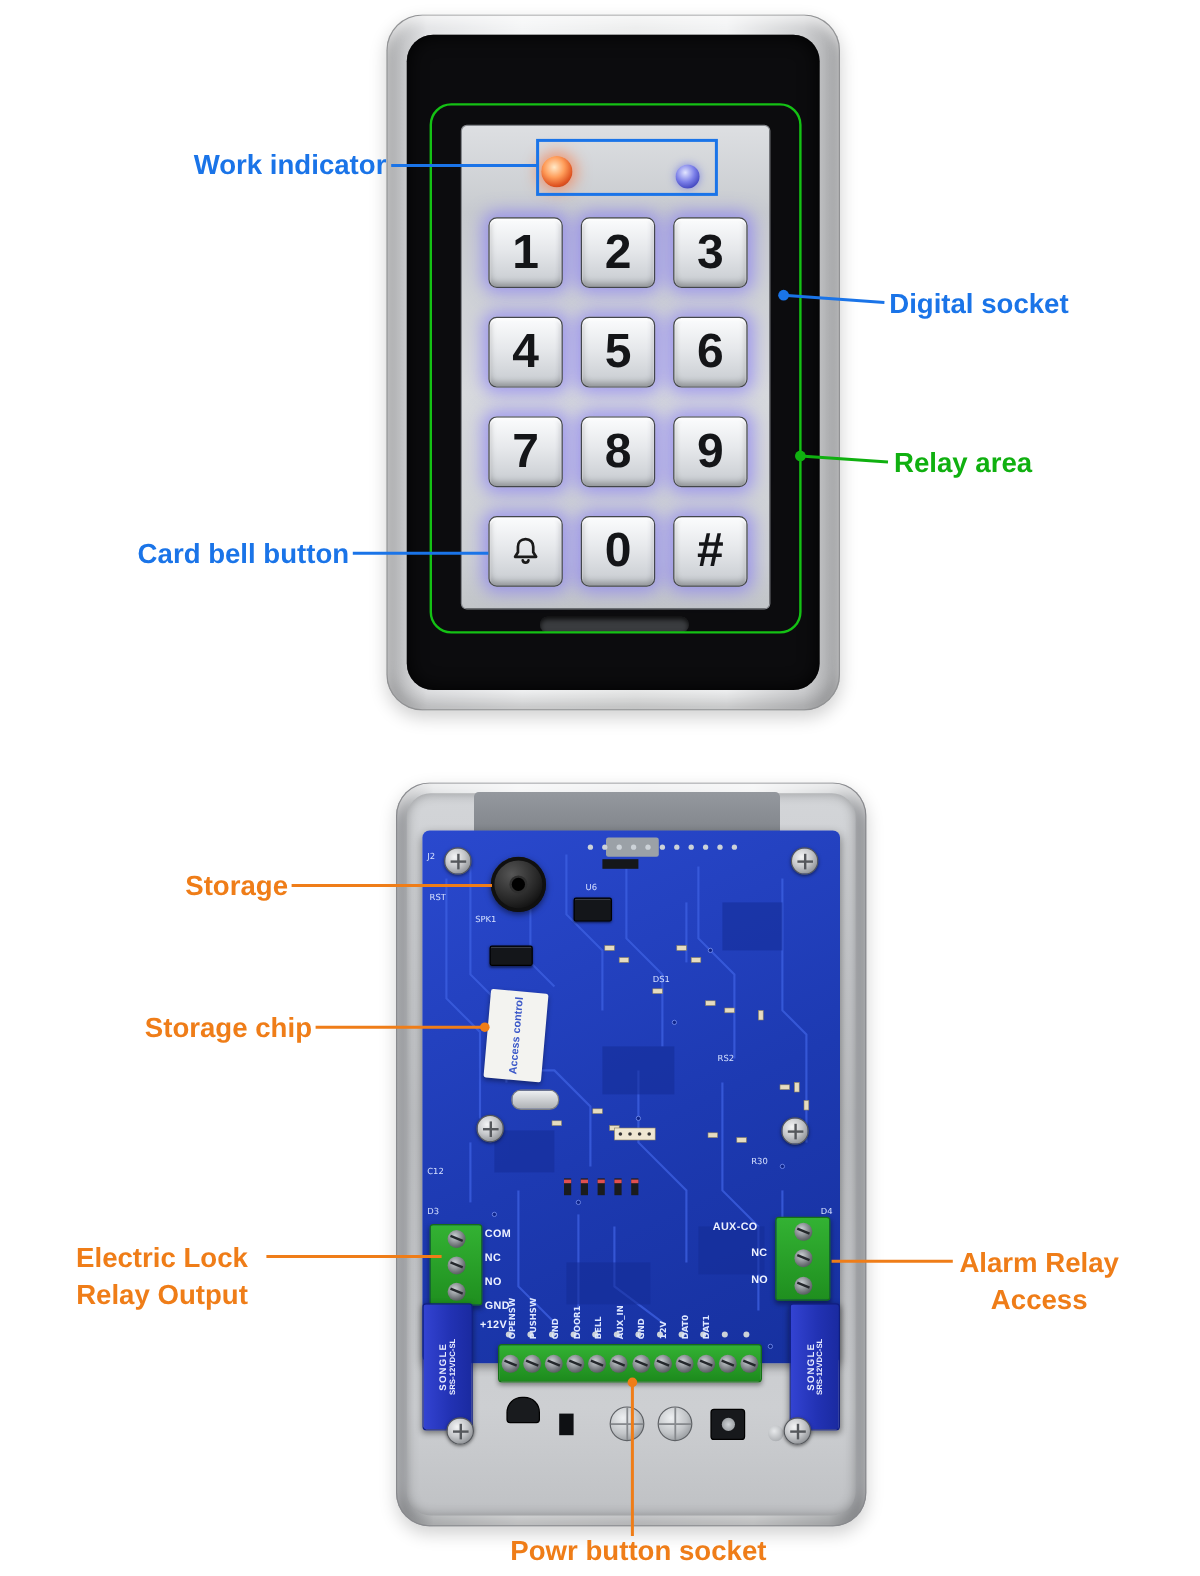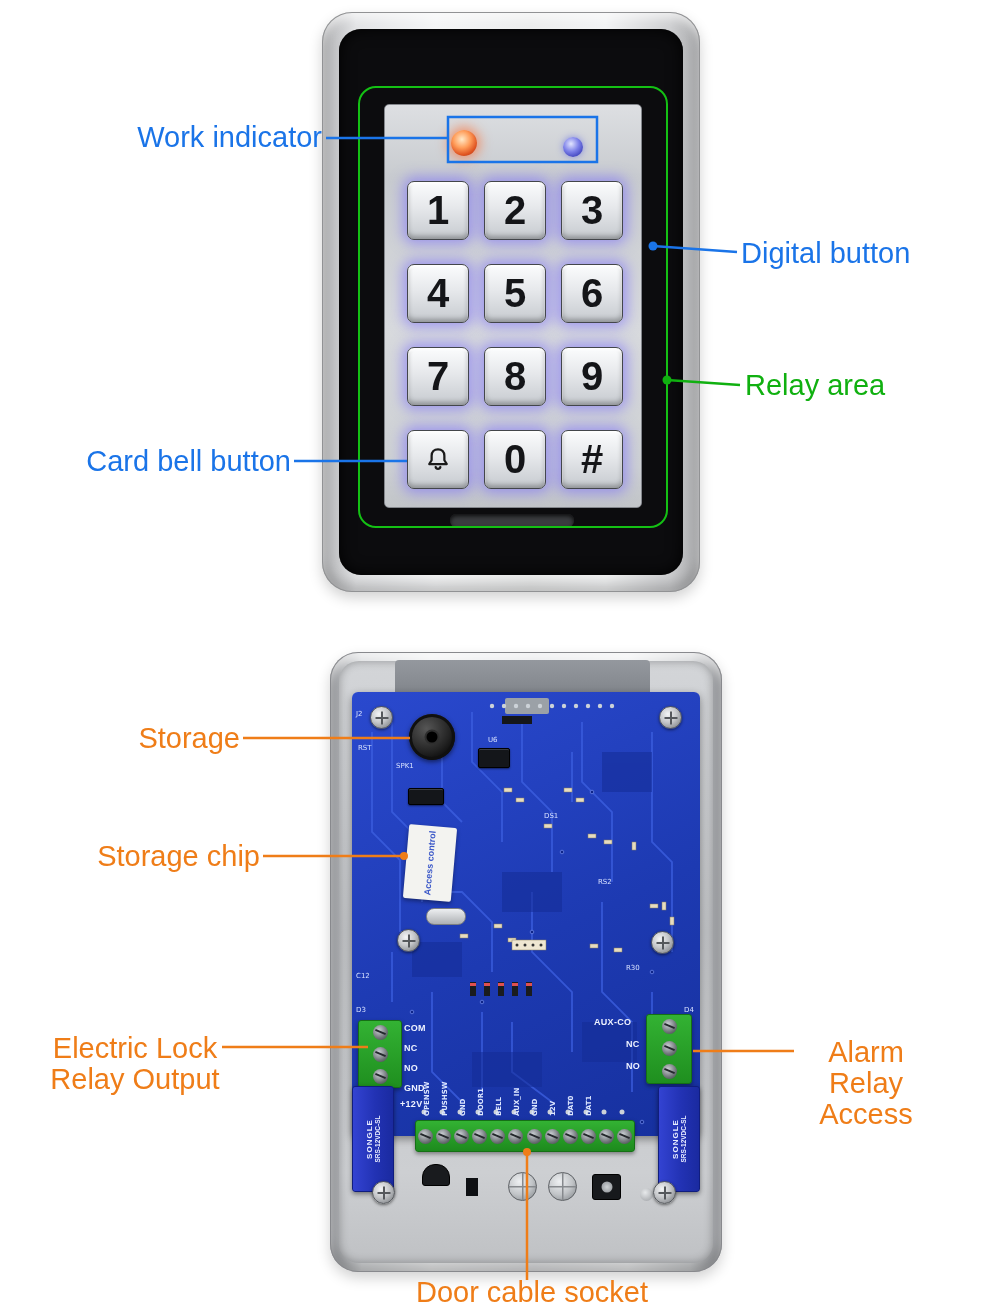--- a/index.html
+++ b/index.html
@@ -1,20 +1,20 @@
 <!DOCTYPE html>
 <html><head>
 <meta charset="utf-8">
 <style>
   html,body{margin:0;padding:0;background:#fff;}
   .canvas{position:relative;width:1000px;height:1313px;background:#fff;overflow:hidden;
           font-family:"Liberation Sans",sans-serif;}
 
   
-  .ann{position:absolute;font-weight:400;font-size:29px;line-height:31px;z-index:61;}
+  .ann{position:absolute;font-weight:700;font-size:23px;line-height:31px;z-index:61;}
   .ta-r{text-align:right}.ta-c{text-align:center}
   .c-blue{color:#1a74e8}.c-green{color:#10b010}.c-orange{color:#ef7d18}
 
   .overlay{position:absolute;left:0;top:0;z-index:60;pointer-events:none;}
 
   
   .dev1{position:absolute;left:322px;top:12px;width:378px;height:580px;border-radius:30px;
         background:linear-gradient(90deg,#aeafb1,#e3e4e6 9%,#f4f5f6 30%,#eceded 55%,#f2f3f4 75%,#cfd0d2 92%,#a5a6a8);
         box-shadow:inset 0 0 0 1px #919294, inset 0 6px 10px rgba(255,255,255,.7),
                    inset 0 -8px 14px rgba(0,0,0,.22), 0 6px 14px rgba(0,0,0,.18);}
@@ -359,28 +359,28 @@
     <line x1="243" y1="738" x2="410" y2="738" stroke="#ef7d18" stroke-width="2.5"></line>
     <line x1="263" y1="856" x2="404" y2="856" stroke="#ef7d18" stroke-width="2.5"></line>
     <circle cx="404" cy="856" r="4" fill="#ef7d18"></circle>
     <line x1="222" y1="1047" x2="368" y2="1047" stroke="#ef7d18" stroke-width="2.5"></line>
     <line x1="693" y1="1051" x2="794" y2="1051" stroke="#ef7d18" stroke-width="2.5"></line>
     <circle cx="527" cy="1152" r="4" fill="#ef7d18"></circle>
     <line x1="527" y1="1152" x2="527" y2="1280" stroke="#ef7d18" stroke-width="2.5"></line>
   </svg>
 
   <div class="ann c-blue ta-r" style="left:94px;top:122px;width:228px">Work indicator</div>
-  <div class="ann c-blue" style="left:741px;top:238px">Digital button</div>
+  <div class="ann c-blue" style="left:741px;top:238px">Digital socket</div>
   <div class="ann c-green" style="left:745px;top:370px">Relay area</div>
   <div class="ann c-blue ta-r" style="left:76px;top:446px;width:215px">Card bell button</div>
   <div class="ann c-orange ta-r" style="left:110px;top:723px;width:130px">Storage</div>
   <div class="ann c-orange ta-r" style="left:90px;top:841px;width:170px">Storage chip</div>
   <div class="ann c-orange ta-c" style="left:50px;top:1033px;width:170px">
     <div>Electric Lock</div>
     <div>Relay Output</div>
   </div>
   <div class="ann c-orange ta-c" style="left:795px;top:1037px;width:142px">
     <div>Alarm Relay</div>
     <div>Access</div>
   </div>
-  <div class="ann c-orange ta-c" style="left:398px;top:1277px;width:268px">Door cable socket</div>
+  <div class="ann c-orange ta-c" style="left:398px;top:1277px;width:268px">Powr button socket</div>
 
 </div>
 
 </body></html>

